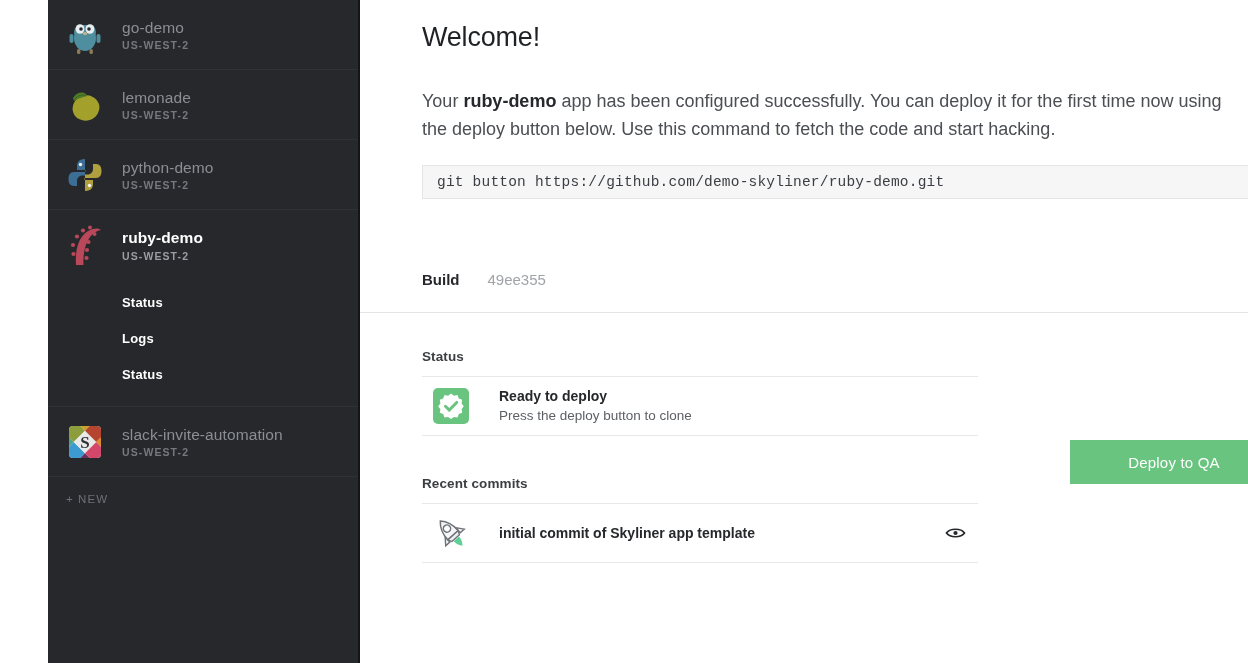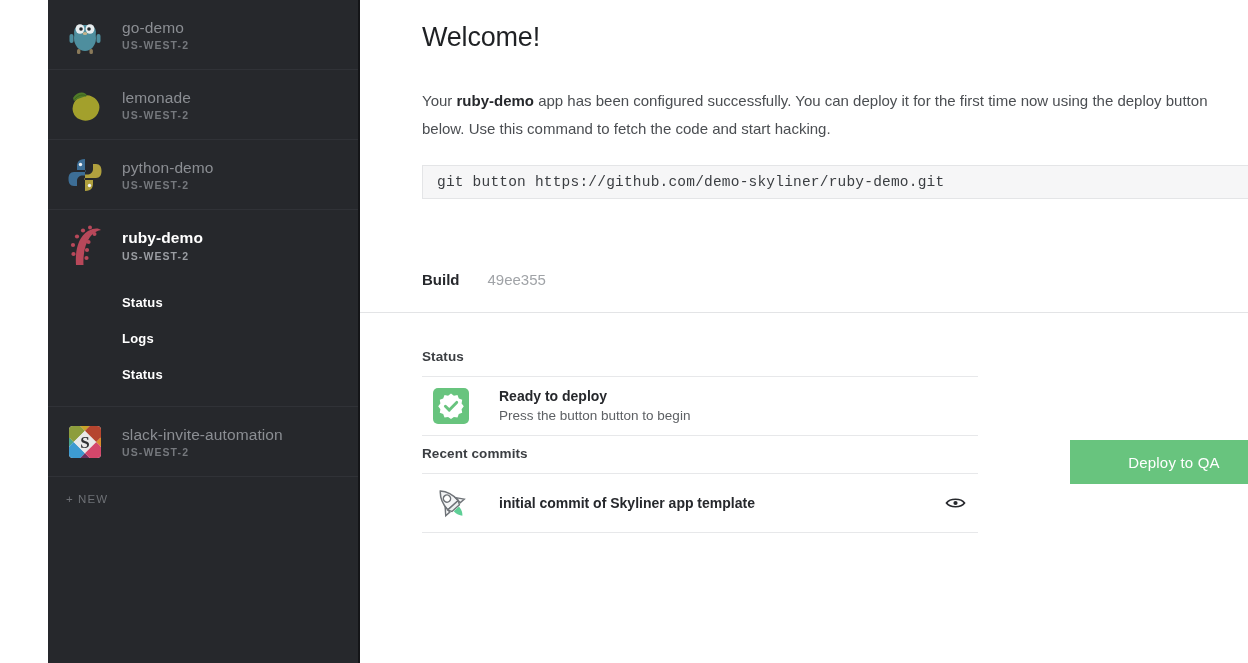--- a/index.html
+++ b/index.html
@@ -109,21 +109,21 @@
     border-radius: 6px;
   }
   .page-title {
     font-size: 27px;
     color: #1f2124;
     margin: 0 0 34px 0;
     font-weight: normal;
     letter-spacing: -.2px;
   }
   .intro {
-    font-size: 15px;
+    font-size: 18px;
     line-height: 28px;
     color: #4b4e52;
     max-width: 850px;
     margin: 0 0 22px 0;
   }
   .intro b { color: #26282c; font-weight: bold; }
 
   .cmd-box {
     position: relative;
     background: #f6f6f7;
@@ -213,21 +213,21 @@
     font-size: 15px;
     border: none;
     display: flex;
     align-items: center;
     justify-content: center;
     letter-spacing: .2px;
     font-family: "Liberation Sans", sans-serif;
     cursor: pointer;
   }
   .status-wrap { position: relative; }
-  .commits-block { margin-top: 10px; }
+  .commits-block { margin-top: 40px; }
 </style>
 </head>
 <body>
 
 <div id="app">
 
   <div class="sidebar">
 
     <div class="app-row">
       <div class="app-icon">
@@ -387,21 +387,21 @@
           <div class="list-row">
             <div class="row-icon">
               <svg width="36" height="36" viewBox="0 0 36 36">
                 <rect x="0" y="0" width="36" height="36" rx="5" fill="#68c47e"></rect>
                 <path d="M18 5.5 l2.9 2.2 3.6 -0.6 1.3 3.4 3.4 1.3 -0.6 3.6 2.2 2.9 -2.2 2.9 0.6 3.6 -3.4 1.3 -1.3 3.4 -3.6 -0.6 -2.9 2.2 -2.9 -2.2 -3.6 0.6 -1.3 -3.4 -3.4 -1.3 0.6 -3.6 -2.2 -2.9 2.2 -2.9 -0.6 -3.6 3.4 -1.3 1.3 -3.4 3.6 0.6 Z" fill="#ffffff"></path>
                 <path d="M12.4 18.2 l3.9 3.9 7.4 -7.7" fill="none" stroke="#68c47e" stroke-width="2.9" stroke-linecap="round" stroke-linejoin="round"></path>
               </svg>
             </div>
             <div class="row-text">
               <div class="row-title">Ready to deploy</div>
-              <div class="row-sub">Press the button button to begin</div>
+              <div class="row-sub">Press the deploy button to clone</div>
             </div>
           </div>
         </div>
         <div class="deploy-wrap">
           <button class="deploy-btn">Deploy to QA</button>
         </div>
       </div>
 
       <div class="commits-block">
         <div class="section-head">Recent commits</div>

